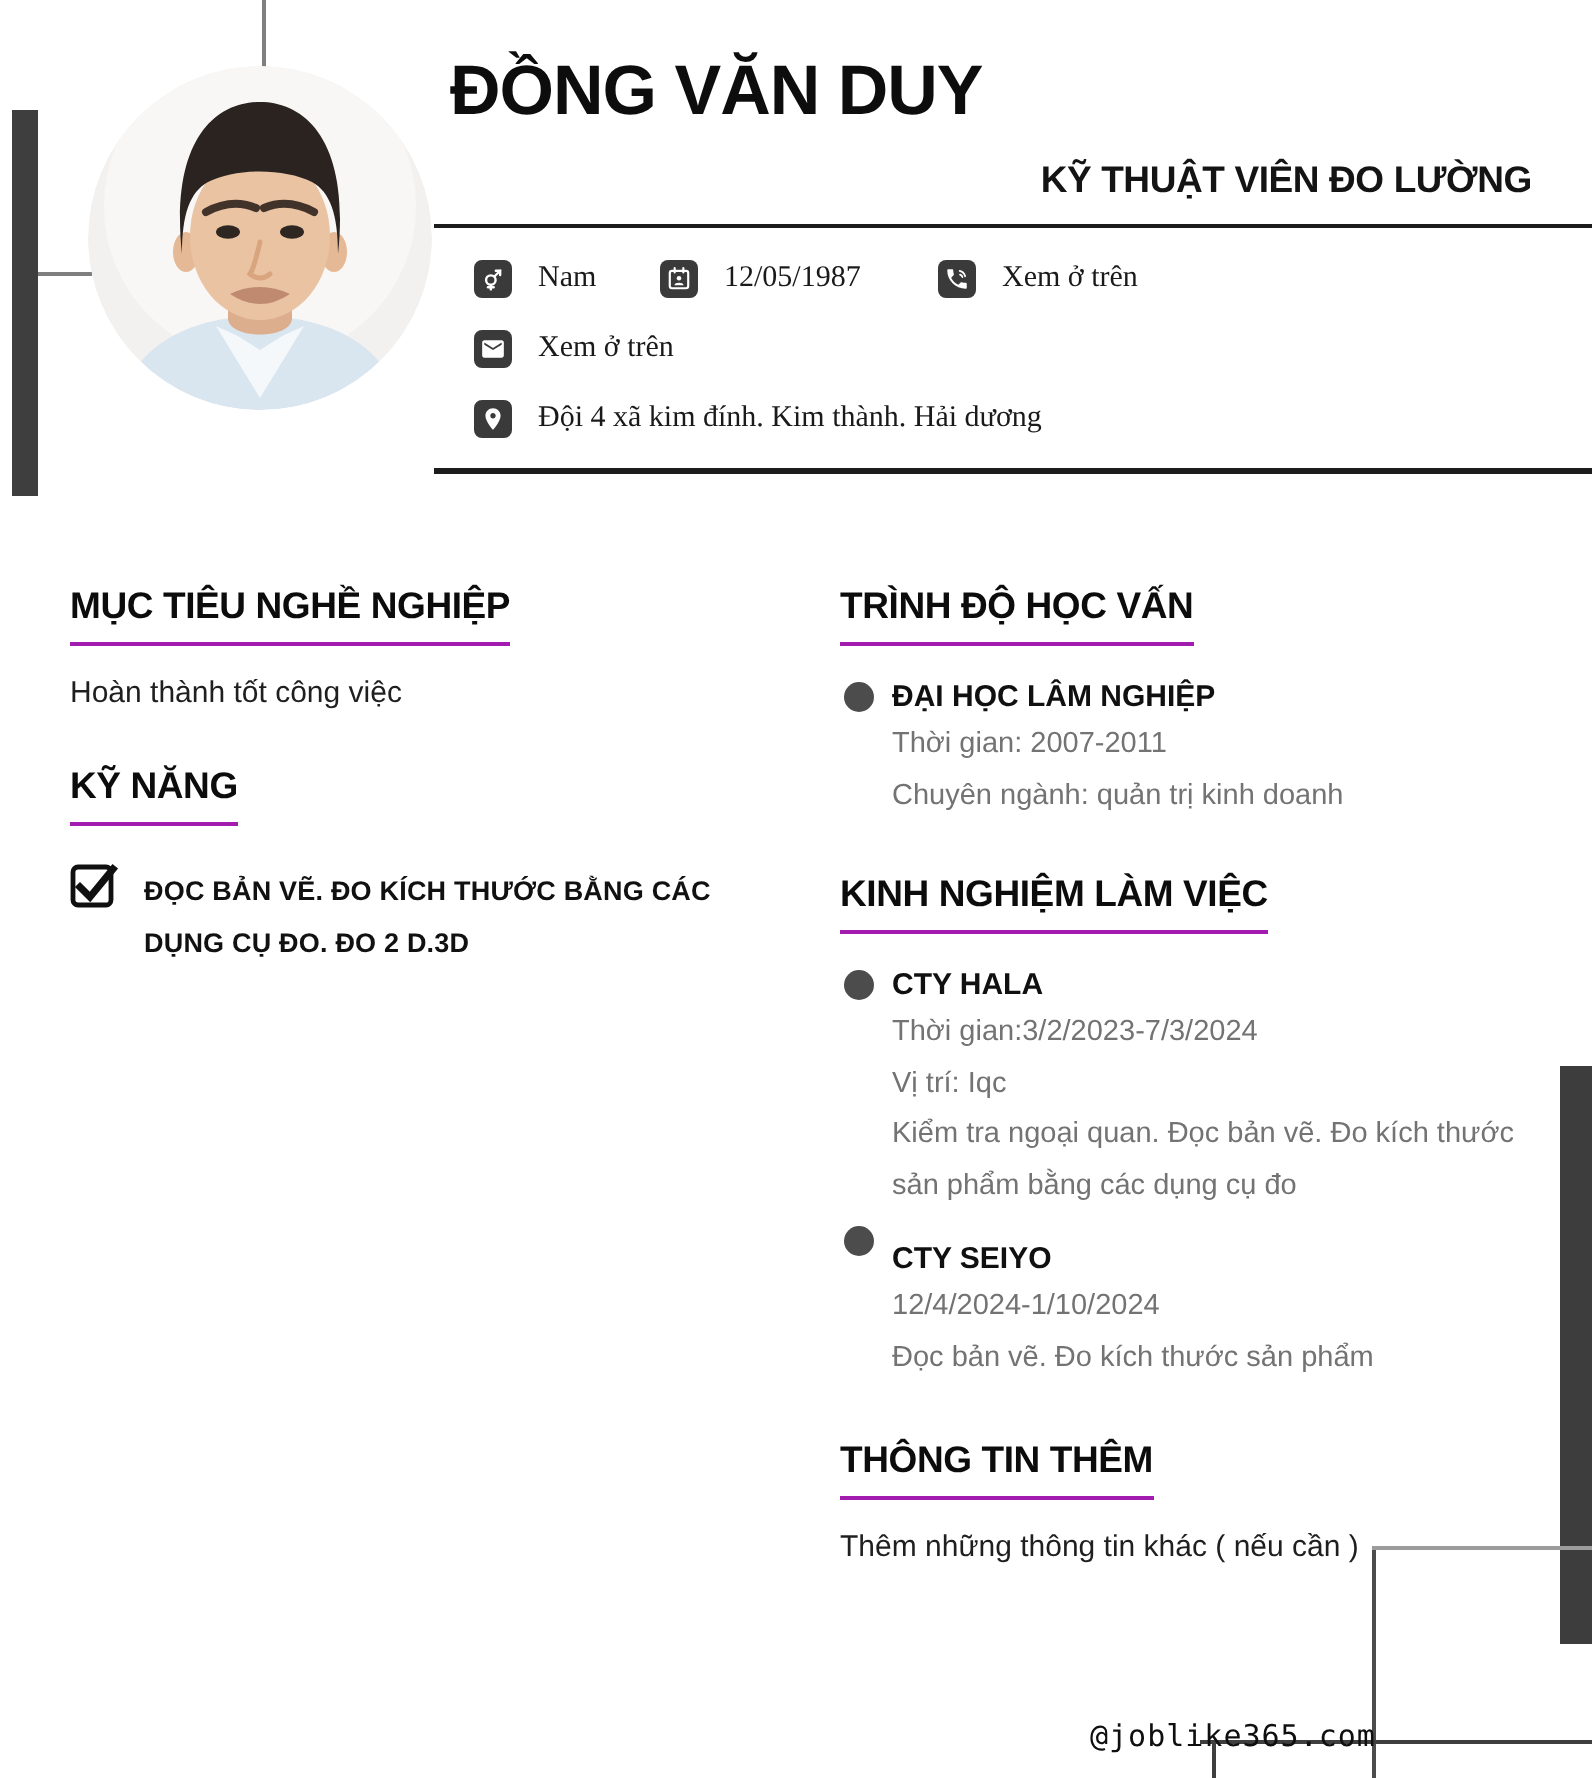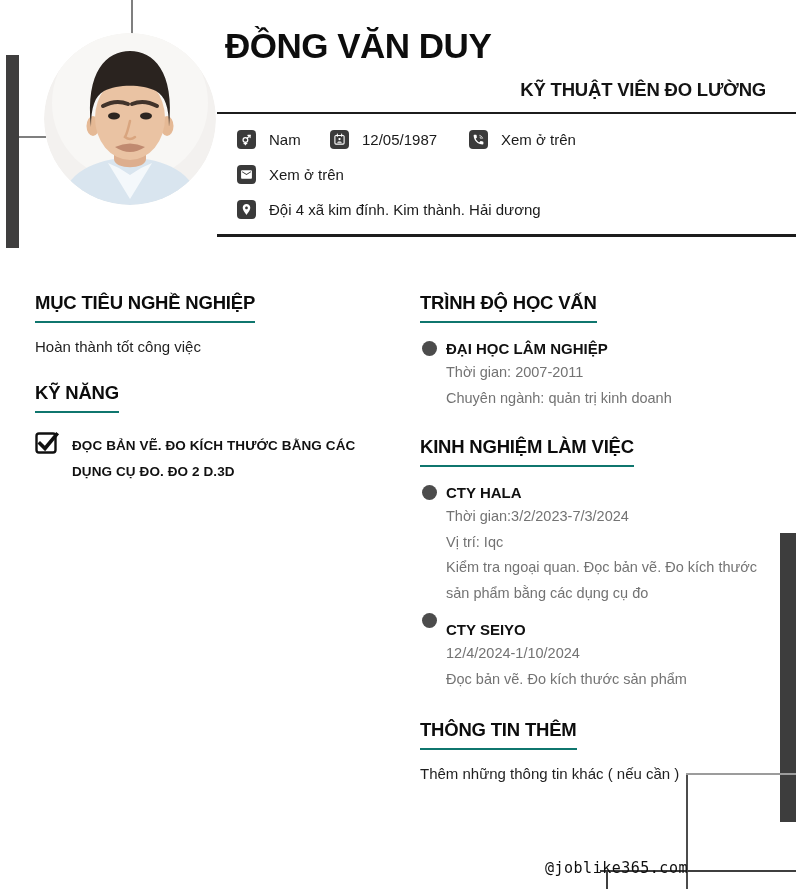--- a/index.html
+++ b/index.html
@@ -21,32 +21,32 @@
   
   .avatar { position:absolute; left:44px; top:33px; width:172px; height:172px; border-radius:50%; overflow:hidden; }
 
   
   .header { position:absolute; left:217px; top:0; right:0; }
   .name { margin-top:26px; padding-left:8px; font-size:35px; font-weight:bold; letter-spacing:-0.5px; color:#0d0d0d; white-space:nowrap; }
   .job-title { margin-top:13px; padding-right:30px; text-align:right; font-size:18.5px; font-weight:bold; color:#141414; letter-spacing:-0.2px; }
   .rule-thin  { margin-top:11px; height:2px; background:#1c1c1c; }
   .rule-thick { margin-top:15px; height:3px; background:#1c1c1c; }
   .contact { padding:16px 0 0 20px; }
-  .contact-row { display:flex; margin-bottom:16px; }
+  .contact-row { display:flex; margin-bottom:16px;font-family:Liberation Serif, serif; }
   .contact-item { display:flex; align-items:center; gap:13px; }
   .ci-w1 { width:93px; }
   .ci-w2 { width:139px; }
   .contact-label { font-size:15px; color:#1a1a1a; }
   .cicon { width:19px; height:19px; border-radius:4px; background:#3a3a3a; display:flex; align-items:center; justify-content:center; flex:none; }
   .cicon svg { width:13px; height:13px; display:block; }
 
   
   .main { position:absolute; left:0; top:255px; right:0; display:grid; grid-template-columns:385px 1fr; padding:0 20px 0 35px; }
   .h2wrap { margin-top:37px; }
-  .h2 { display:inline-block; font-size:18.5px; font-weight:bold; letter-spacing:-0.2px; color:#0c0c0c; border-bottom:2px solid #0f766e; padding-bottom:7px; white-space:nowrap; }
+  .h2 { display:inline-block; font-size:18.5px; font-weight:bold; letter-spacing:-0.2px; color:#0c0c0c; border-bottom:2px solid #a21caf; padding-bottom:7px; white-space:nowrap; }
   .h2wrap.skills { margin-top:27px; }
   .h2wrap.experience { margin-top:25px; }
   .h2wrap.additional { margin-top:27px; }
   .para { margin-top:15px; font-size:15px; color:#1f1f1f; }
 
   .skill-item { margin-top:17px; display:flex; gap:14px; align-items:flex-start; }
   .checkbox { width:23px; height:23px; flex:none; margin-top:2px; }
   .checkbox svg { overflow:visible; display:block; }
   .skill-label { font-size:13.5px; font-weight:bold; color:#111; width:320px; line-height:26px; letter-spacing:0.1px; padding-top:3px; }
 

